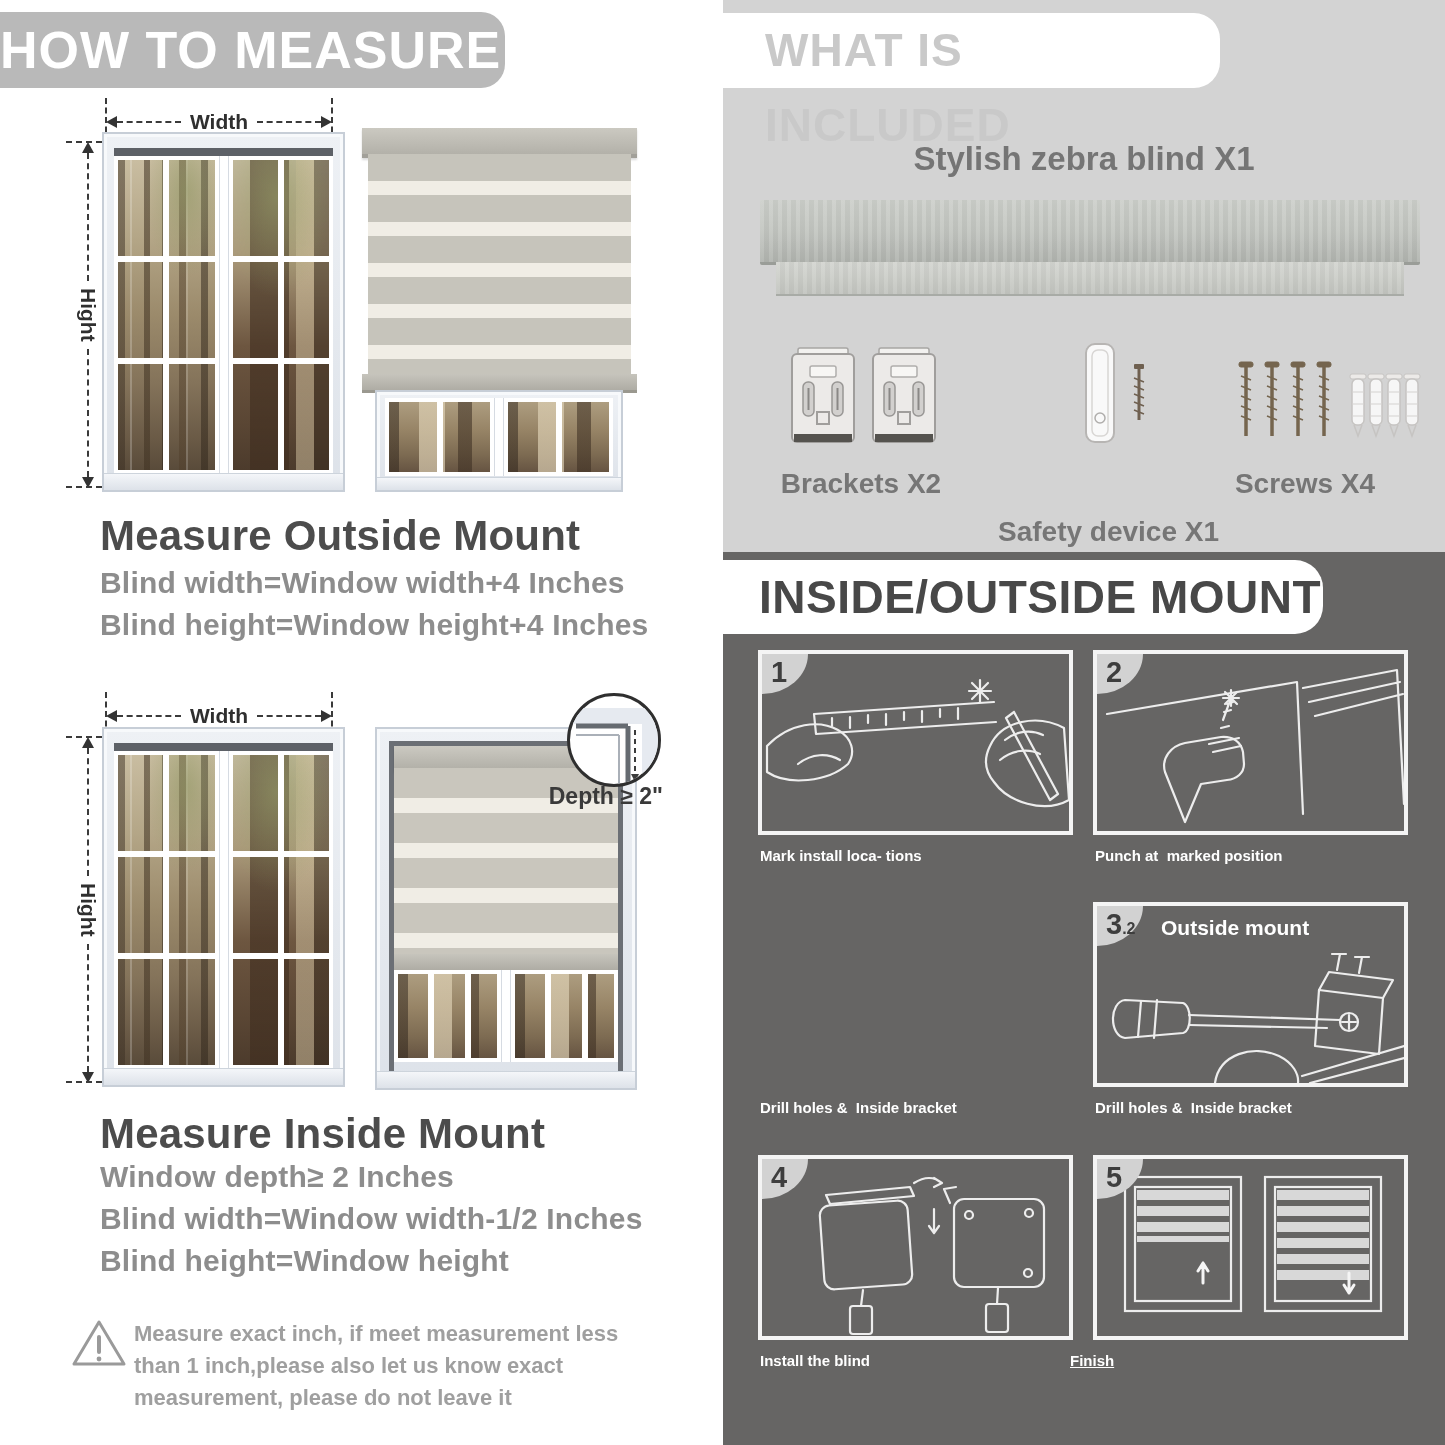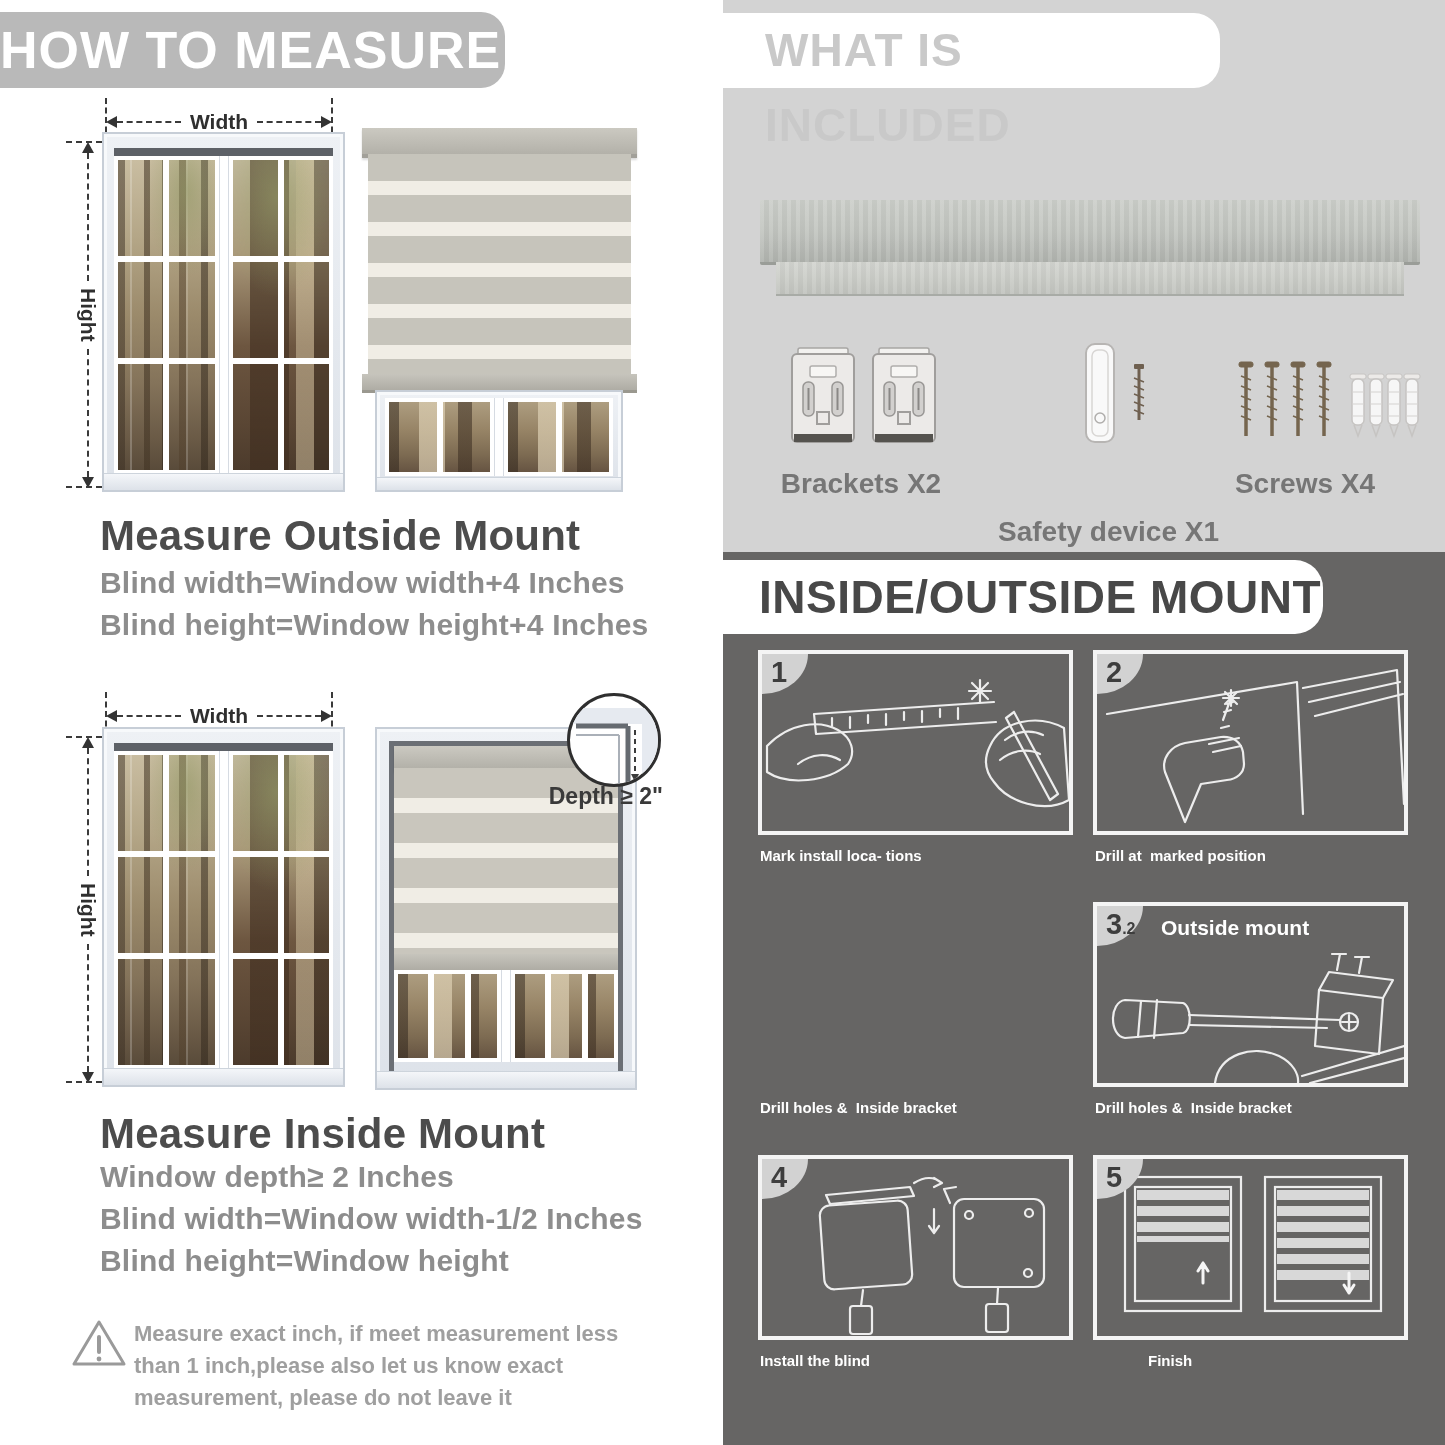--- a/index.html
+++ b/index.html
@@ -252,20 +252,21 @@
     <path d="M29,21 L29,36" stroke="#9a9a9a" stroke-width="4" stroke-linecap="round"></path>
     <circle cx="29" cy="43" r="2.4" fill="#9a9a9a"></circle>
   </svg>
   <div class="abs warn-text" style="left:134px;top:1318px;width:490px;">Measure exact inch, if meet measurement less
 than 1 inch,please also let us know exact
 measurement, please do not leave it</div>
 
   <div class="abs band-top"></div>
   <div class="abs hdr-included">WHAT IS INCLUDED</div>
 
+  <div class="abs prod-label" style="left:723px;top:140px;width:722px;">Stylish zebra blind X1</div>
   <div class="abs headrail-top" style="left:760px;top:200px;width:660px;height:62px;"></div>
   <div class="abs headrail-lip" style="left:776px;top:262px;width:628px;height:32px;"></div>
 
   <svg class="abs" style="left:786px;top:346px;" width="155" height="112" viewBox="0 0 155 112">
     <g>
       <rect x="12" y="2" width="50" height="9" rx="2" fill="#f2f1ef" stroke="#a8a6a4" stroke-width="1.5"></rect>
       <rect x="6" y="8" width="62" height="88" rx="5" fill="#eceae8" stroke="#a09e9c" stroke-width="2"></rect>
       <rect x="24" y="20" width="26" height="11" rx="2" fill="#f7f6f4" stroke="#b0aeac" stroke-width="1.5"></rect>
       <rect x="17" y="36" width="11" height="34" rx="5" fill="#d2d0ce" stroke="#989694" stroke-width="1.5"></rect>
       <rect x="46" y="36" width="11" height="34" rx="5" fill="#d2d0ce" stroke="#989694" stroke-width="1.5"></rect>
@@ -377,21 +378,21 @@
         <path d="M10,60 L200,28 L206,160"></path>
         <path d="M206,34 L300,16 M212,48 L303,28 M218,62 L306,40 M300,16 L307,150"></path>
         <path d="M88,168 L68,118 C64,104 74,92 88,89 L124,83 C136,82 144,88 146,98 L147,110 C147,119 140,125 130,126 L104,130 Z"></path>
         <path d="M112,90 L142,84 M116,98 L144,92"></path>
         <path d="M126,66 L134,44 M124,74 l8,-2 M127,58 l7,-2 M130,50 l6,-2"></path>
         <path d="M134,36 v16 M126,44 h16 M128,38 l12,12 M140,38 l-12,12"></path>
       </g>
     </svg>
     <div class="badge"><span>2</span><span class="sub"></span></div>
   </div>
-  <div class="caption" style="left:1095px;top:847px;">Drill at  marked position</div>
+  <div class="caption" style="left:1095px;top:847px;">Punch at  marked position</div>
 
   <div class="caption" style="left:760px;top:1099px;">Drill holes &amp;  Inside bracket</div>
 
   <div class="panel" style="left:1093px;top:902px;">
     <svg class="lineart" viewBox="0 0 307 177">
       <g fill="none" stroke="#ededed" stroke-width="2.2" stroke-linecap="round" stroke-linejoin="round">
         <path d="M222,84 L232,66 L296,74 L286,92"></path>
         <path d="M240,64 l3,-16 M235,48 h14 M262,67 l3,-16 M258,51 h14"></path>
         <path d="M222,84 L286,92 L282,148 L218,140 Z"></path>
         <circle cx="252" cy="116" r="9"></circle>
@@ -450,15 +451,15 @@
         <rect x="180" y="95" width="92" height="10"></rect>
           <rect x="180" y="111" width="92" height="10"></rect>
       </g>
       <g fill="none" stroke="#f5f5f5" stroke-width="3" stroke-linecap="round">
         <path d="M106,124 v-20 M106,104 l-5,8 M106,104 l5,8"></path>
         <path d="M252,114 v20 M252,134 l-5,-8 M252,134 l5,-8"></path>
       </g>
     </svg>
     <div class="badge"><span>5</span><span class="sub"></span></div>
   </div>
-  <div class="caption" style="left:1148px;top:1352px;">Finish</div>
+  <div class="caption" style="left:1070px;top:1352px;text-decoration:underline;">Finish</div>
 
 </div>
 
 </body></html>

